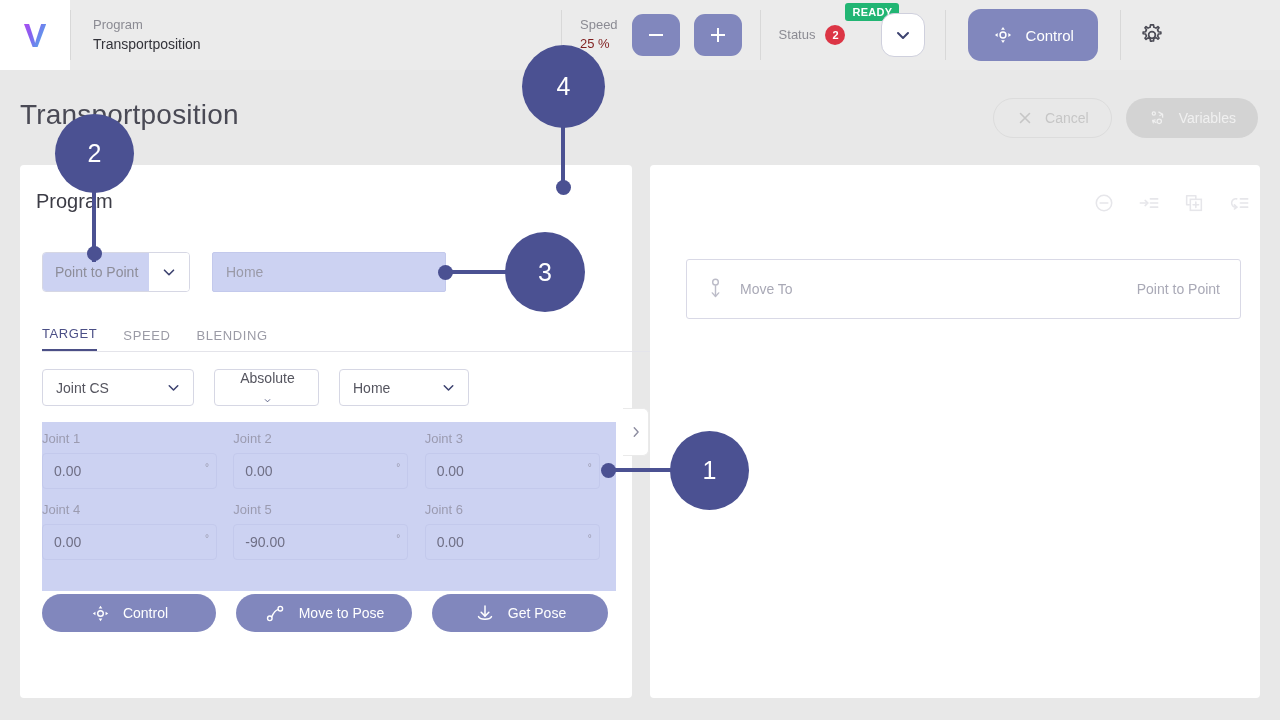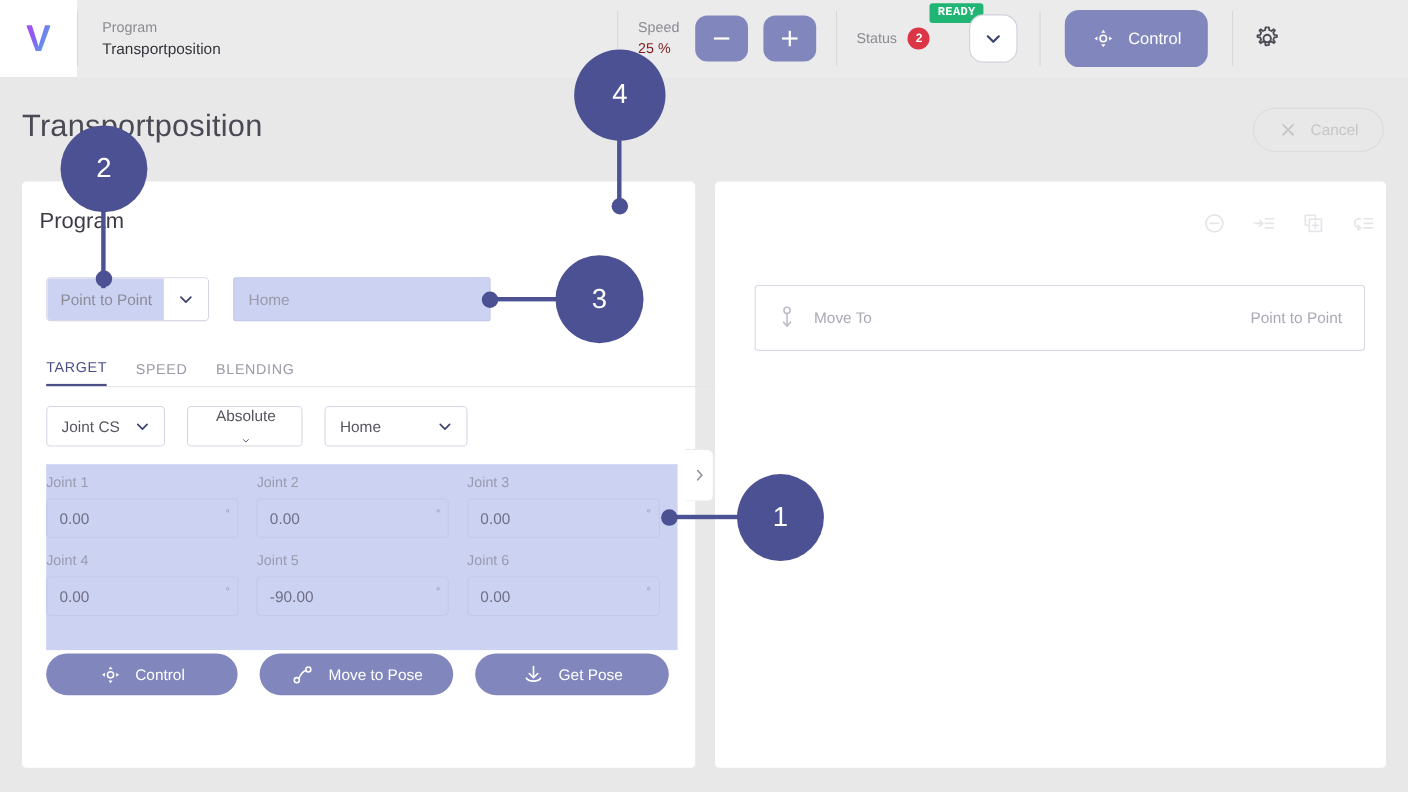--- a/index.html
+++ b/index.html
@@ -69,21 +69,21 @@
   .status-count {
     background: #dc3545; color: #fff;
     font-size: 11px; font-weight: bold;
     width: 20px; height: 20px; border-radius: 50%;
     display: flex; align-items: center; justify-content: center;
   }
   .status-badge {
     margin-top: 3px; align-self: flex-start;
     background: #21b573; color: #fff;
     font-size: 11px; font-weight: bold; letter-spacing: .3px;
-    padding: 3px 7px; border-radius: 3px; font-family: Liberation Mono, monospace;
+    padding: 3px 7px; border-radius: 3px;
   }
 
   .chev-cell { display: flex; align-items: center; padding: 0 20px; }
   .chev-btn {
     width: 44px; height: 44px; border-radius: 13px;
     border: 1px solid #cfd0dd; background: #fff;
     display: flex; align-items: center; justify-content: center;
     cursor: pointer;
   }
 
@@ -188,21 +188,21 @@
   
   .lc-drops {
     position: absolute; left: 42px; top: 369px; display: flex; gap: 20px;
   }
   .drop {
     height: 37px; border: 1px solid #d6d7e4; border-radius: 4px;
     background: #fff; display: flex; align-items: center;
     padding: 0 11px 0 13px; gap: 10px; font-size: 14px; color: #55555f;
     cursor: pointer;
   }
-  .drop.w1 { width: 108px; }
+  .drop.w1 { width: 152px; }
   .drop.w2 { width: 105px; flex-direction: column; }
   .drop.w3 { width: 130px; }
   .drop span.dl { flex: 1; }
 
   
   .joints {
     position: absolute; left: 42px; top: 422px; width: 574px; height: 169px;
     background: #ccd2f2; padding: 9px 0 0 0;
   }
   .jrow { display: flex; gap: 0; }
@@ -365,20 +365,29 @@
   <h1 class="page-title">Transportposition</h1>
 
   <div class="title-actions">
     <button class="ta-btn ta-ghost">
       <svg width="18" height="18" viewBox="0 0 20 20">
         <path d="M5 5 L15 15 M15 5 L5 15" stroke="#c6c6c6" stroke-width="1.8" stroke-linecap="round"></path>
       </svg>
       <span>Cancel</span>
     </button>
 
+    <button class="ta-btn ta-fill">
+      <svg width="20" height="20" viewBox="0 0 24 24">
+        <circle cx="7" cy="6.5" r="1.9" fill="none" stroke="#f0f0f0" stroke-width="1.5"></circle>
+        <circle cx="13.5" cy="16" r="2.6" fill="none" stroke="#f0f0f0" stroke-width="1.5"></circle>
+        <path d="M13 5 L17.5 7.5 M17.5 7.5 L14.2 9 M17.5 7.5 L17.6 11" stroke="#f0f0f0" stroke-width="1.5" fill="none" stroke-linecap="round"></path>
+        <path d="M9.5 17.5 L5.5 15 M5.5 15 L8.6 14.3 M5.5 15 L6.4 17.8" stroke="#f0f0f0" stroke-width="1.5" fill="none" stroke-linecap="round"></path>
+      </svg>
+      <span>Variables</span>
+    </button>
 
   </div>
 
   <div class="card card-left"></div>
 
   <div class="lc-header">
     <div class="moveto-lbl">
       <svg width="18" height="24" viewBox="0 0 18 24">
         <circle cx="9" cy="4.2" r="3" fill="none" stroke="#6c6c7a" stroke-width="1.5"></circle>
         <path d="M9 7.4 L9 19" stroke="#6c6c7a" stroke-width="1.5"></path>

